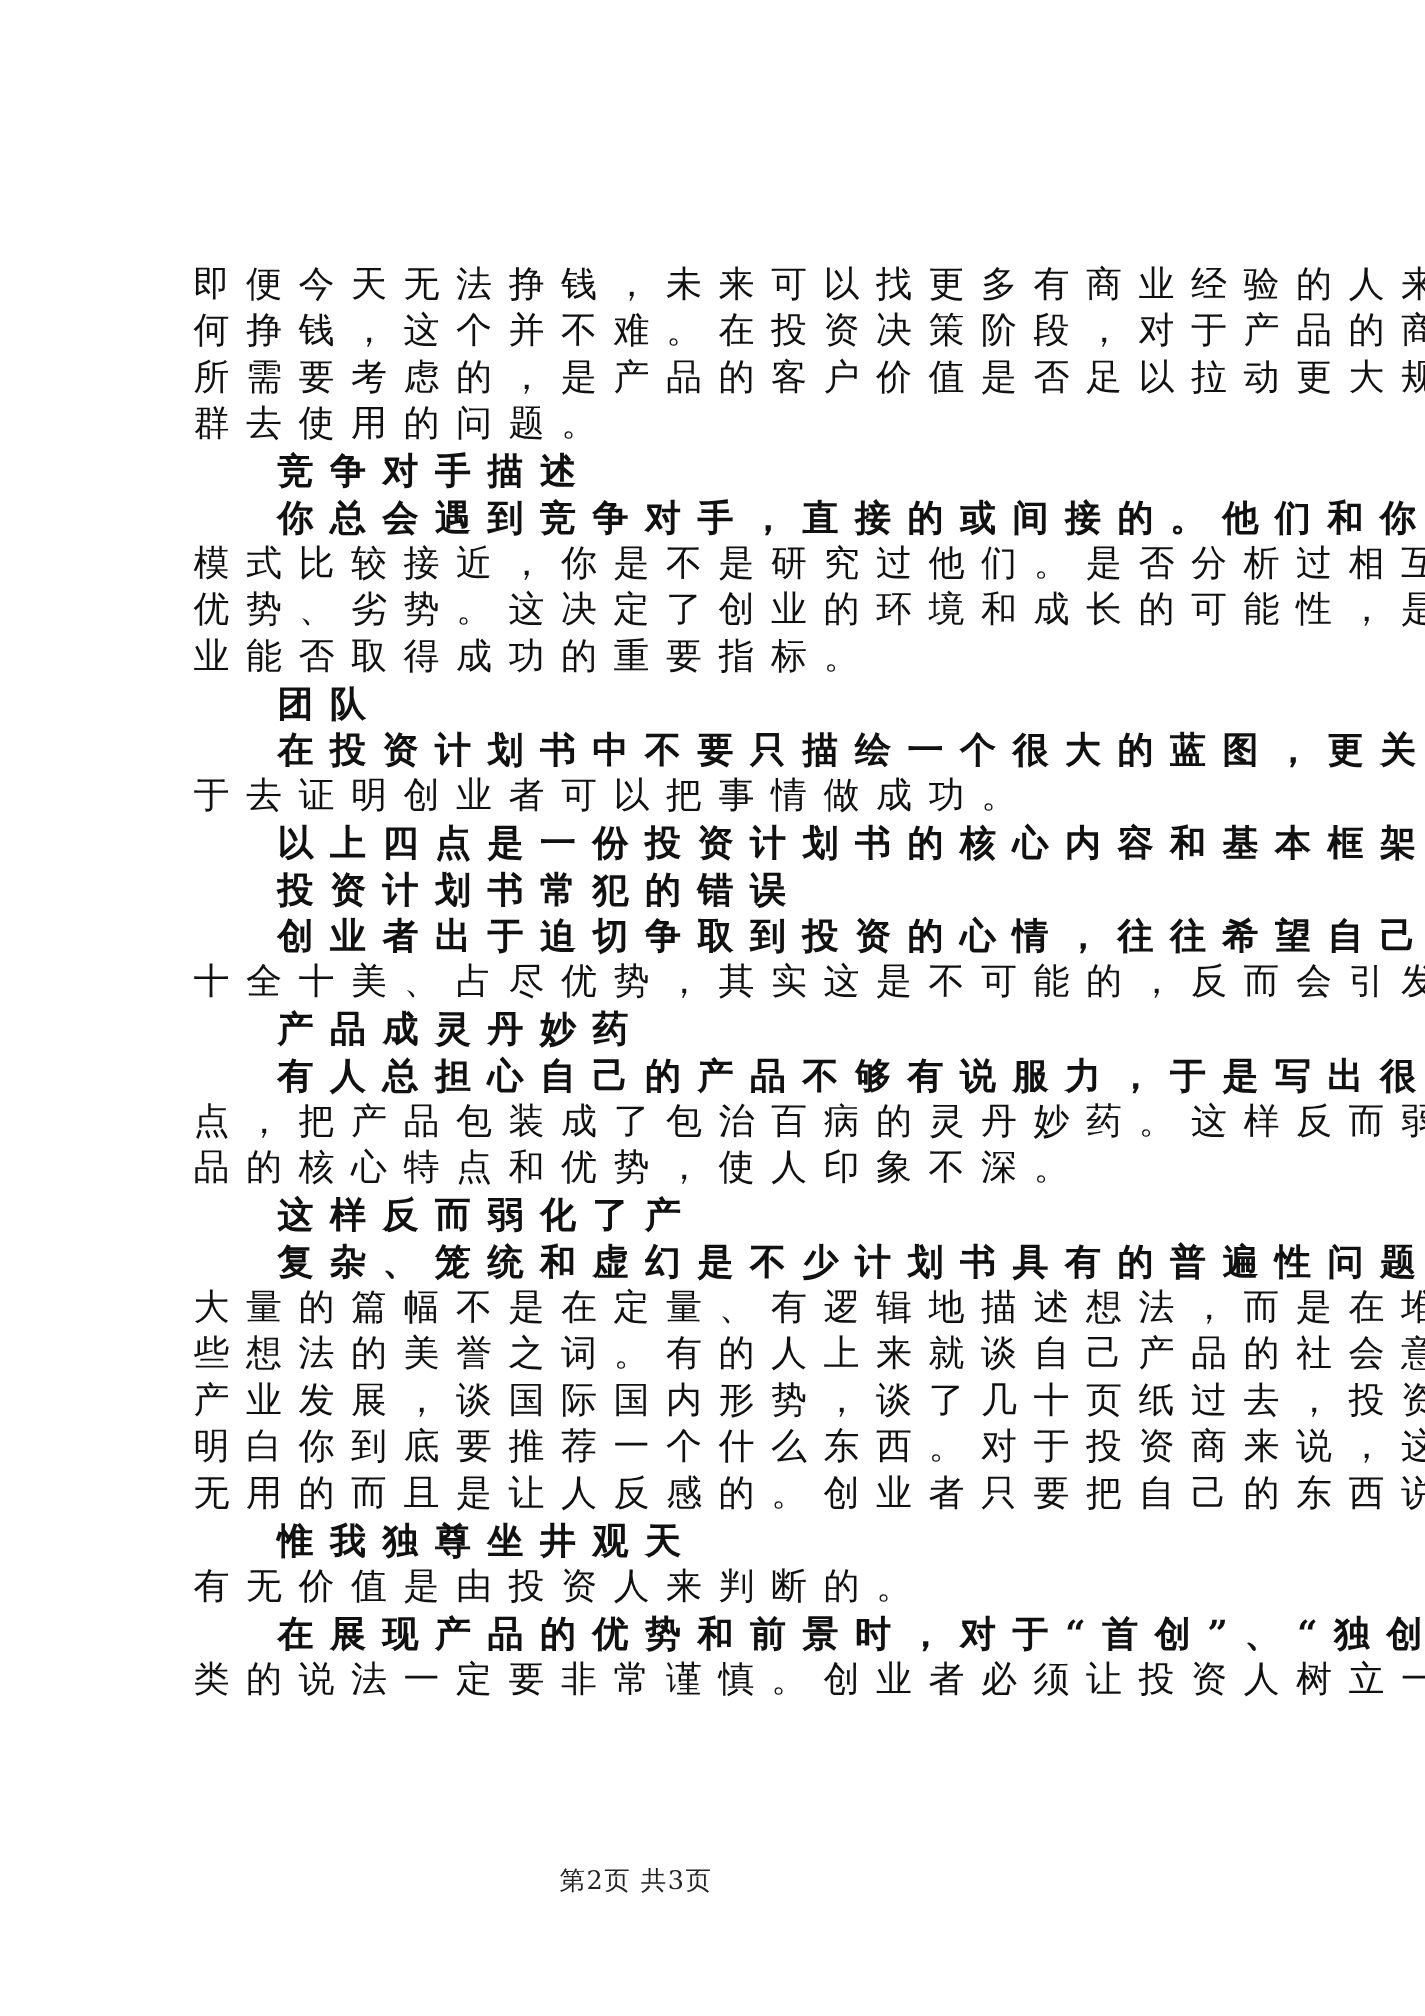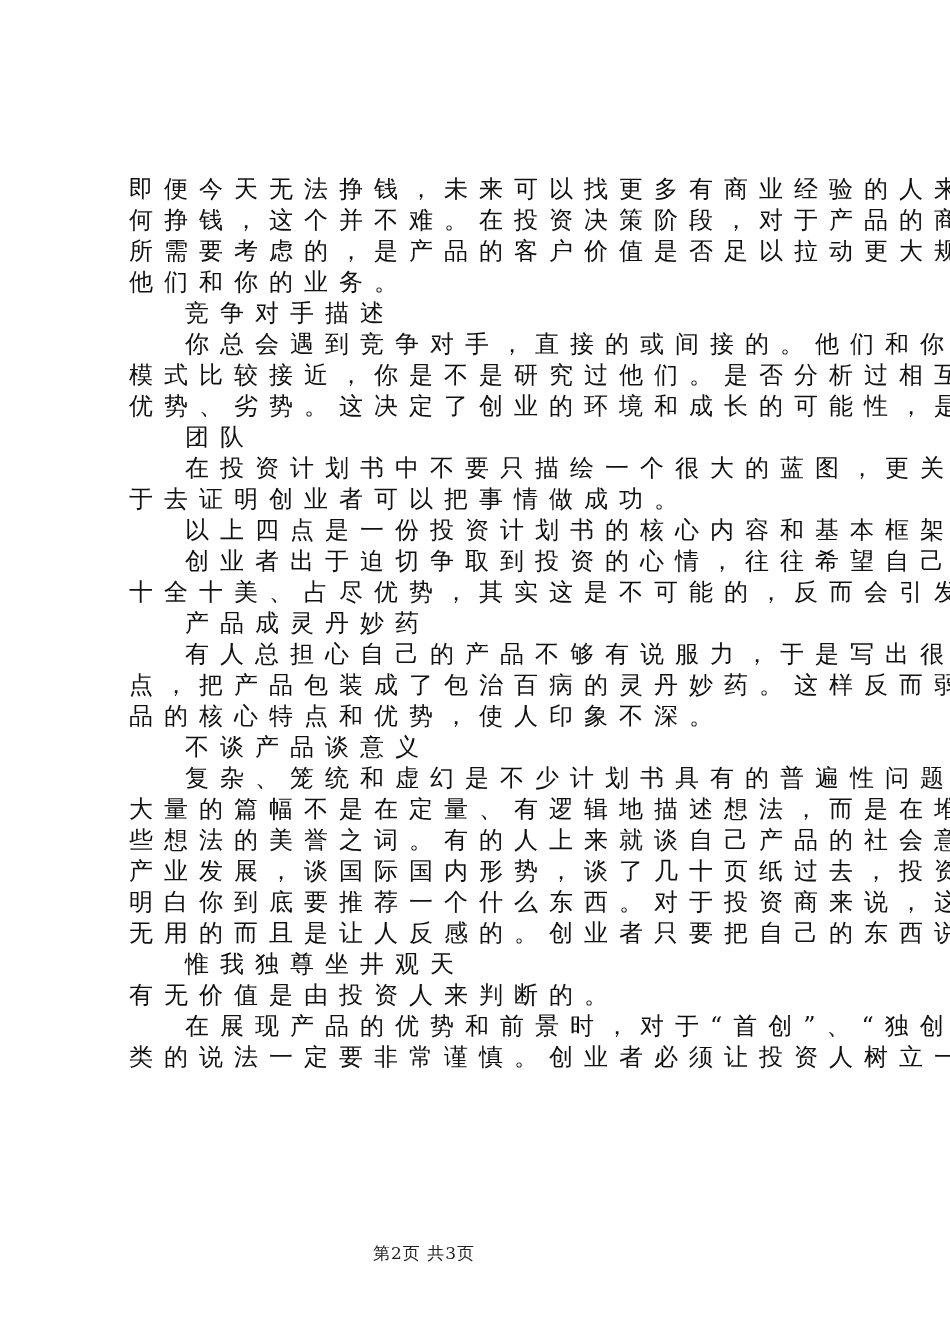--- a/index.html
+++ b/index.html
@@ -24,56 +24,59 @@
     .line {
       height: 31px;
       line-height: 31px;
       font-size: 24px;
       letter-spacing: 11px;
       white-space: nowrap;
       overflow: visible;
     }
     .indent {
       padding-left: 56px;
+      font-weight: bold;
     }
     .footer {
       position: absolute;
       left: 0;
       width: 848px;
       top: 1242px;
       text-align: center;
       font-size: 17px;
       color: #222222;
       font-family: "DejaVu Serif", "Liberation Serif", serif;
       letter-spacing: 1px;
     }
   </style>
 </head>
 <body>
 
 <div class="page-body">
   <div class="line">即便今天无法挣钱，未来可以找更多有商业经验的人来策划如</div>
   <div class="line">何挣钱，这个并不难。在投资决策阶段，对于产品的商业前景</div>
   <div class="line">所需要考虑的，是产品的客户价值是否足以拉动更大规模的人</div>
-  <div class="line">他们和你的业务。</div>
+  <div class="line">群去使用的问题。</div>
   <div class="line indent">竞争对手描述</div>
   <div class="line indent">你总会遇到竞争对手，直接的或间接的。他们和你的业务</div>
   <div class="line">模式比较接近，你是不是研究过他们。是否分析过相互之间的</div>
   <div class="line">优势、劣势。这决定了创业的环境和成长的可能性，是预测创</div>
+  <div class="line">业能否取得成功的重要指标。</div>
   <div class="line indent">团队</div>
   <div class="line indent">在投资计划书中不要只描绘一个很大的蓝图，更关键的在</div>
   <div class="line">于去证明创业者可以把事情做成功。</div>
   <div class="line indent">以上四点是一份投资计划书的核心内容和基本框架。</div>
+  <div class="line indent">投资计划书常犯的错误</div>
   <div class="line indent">创业者出于迫切争取到投资的心情，往往希望自己的计划</div>
   <div class="line">十全十美、占尽优势，其实这是不可能的，反而会引发投资人</div>
   <div class="line indent">产品成灵丹妙药</div>
   <div class="line indent">有人总担心自己的产品不够有说服力，于是写出很多个特</div>
   <div class="line">点，把产品包装成了包治百病的灵丹妙药。这样反而弱化了产</div>
   <div class="line">品的核心特点和优势，使人印象不深。</div>
-  <div class="line indent">不谈产品谈意义</div>
+  <div class="line indent">这样反而弱化了产</div>
   <div class="line indent">复杂、笼统和虚幻是不少计划书具有的普遍性问题。其中</div>
   <div class="line">大量的篇幅不是在定量、有逻辑地描述想法，而是在堆砌对这</div>
   <div class="line">些想法的美誉之词。有的人上来就谈自己产品的社会意义，谈</div>
   <div class="line">产业发展，谈国际国内形势，谈了几十页纸过去，投资商还不</div>
   <div class="line">明白你到底要推荐一个什么东西。对于投资商来说，这不仅是</div>
   <div class="line">无用的而且是让人反感的。创业者只要把自己的东西说清楚，</div>
   <div class="line indent">惟我独尊坐井观天</div>
   <div class="line">有无价值是由投资人来判断的。</div>
   <div class="line indent">在展现产品的优势和前景时，对于“首创”、“独创”一</div>
   <div class="line">类的说法一定要非常谨慎。创业者必须让投资人树立一种看法，</div>

